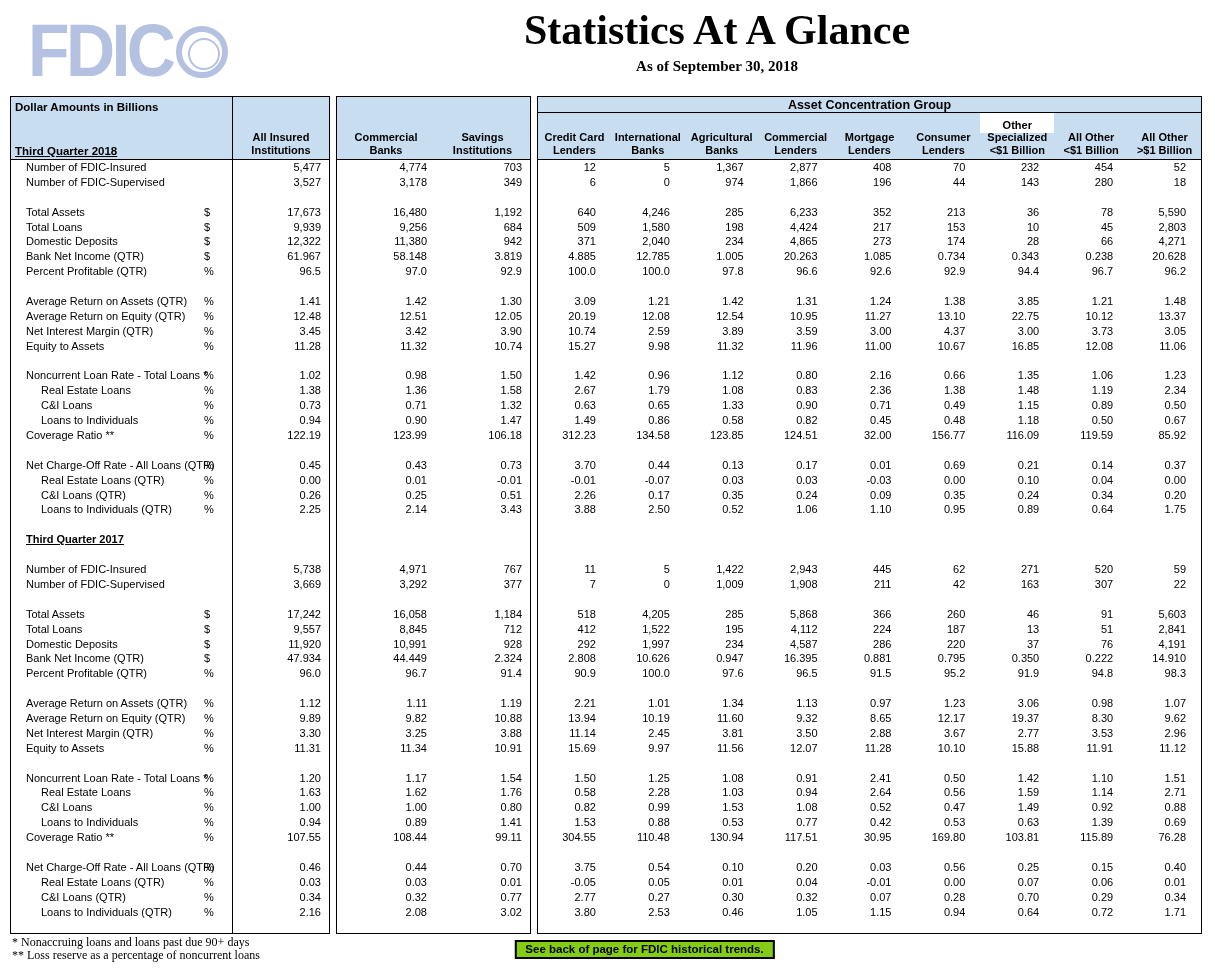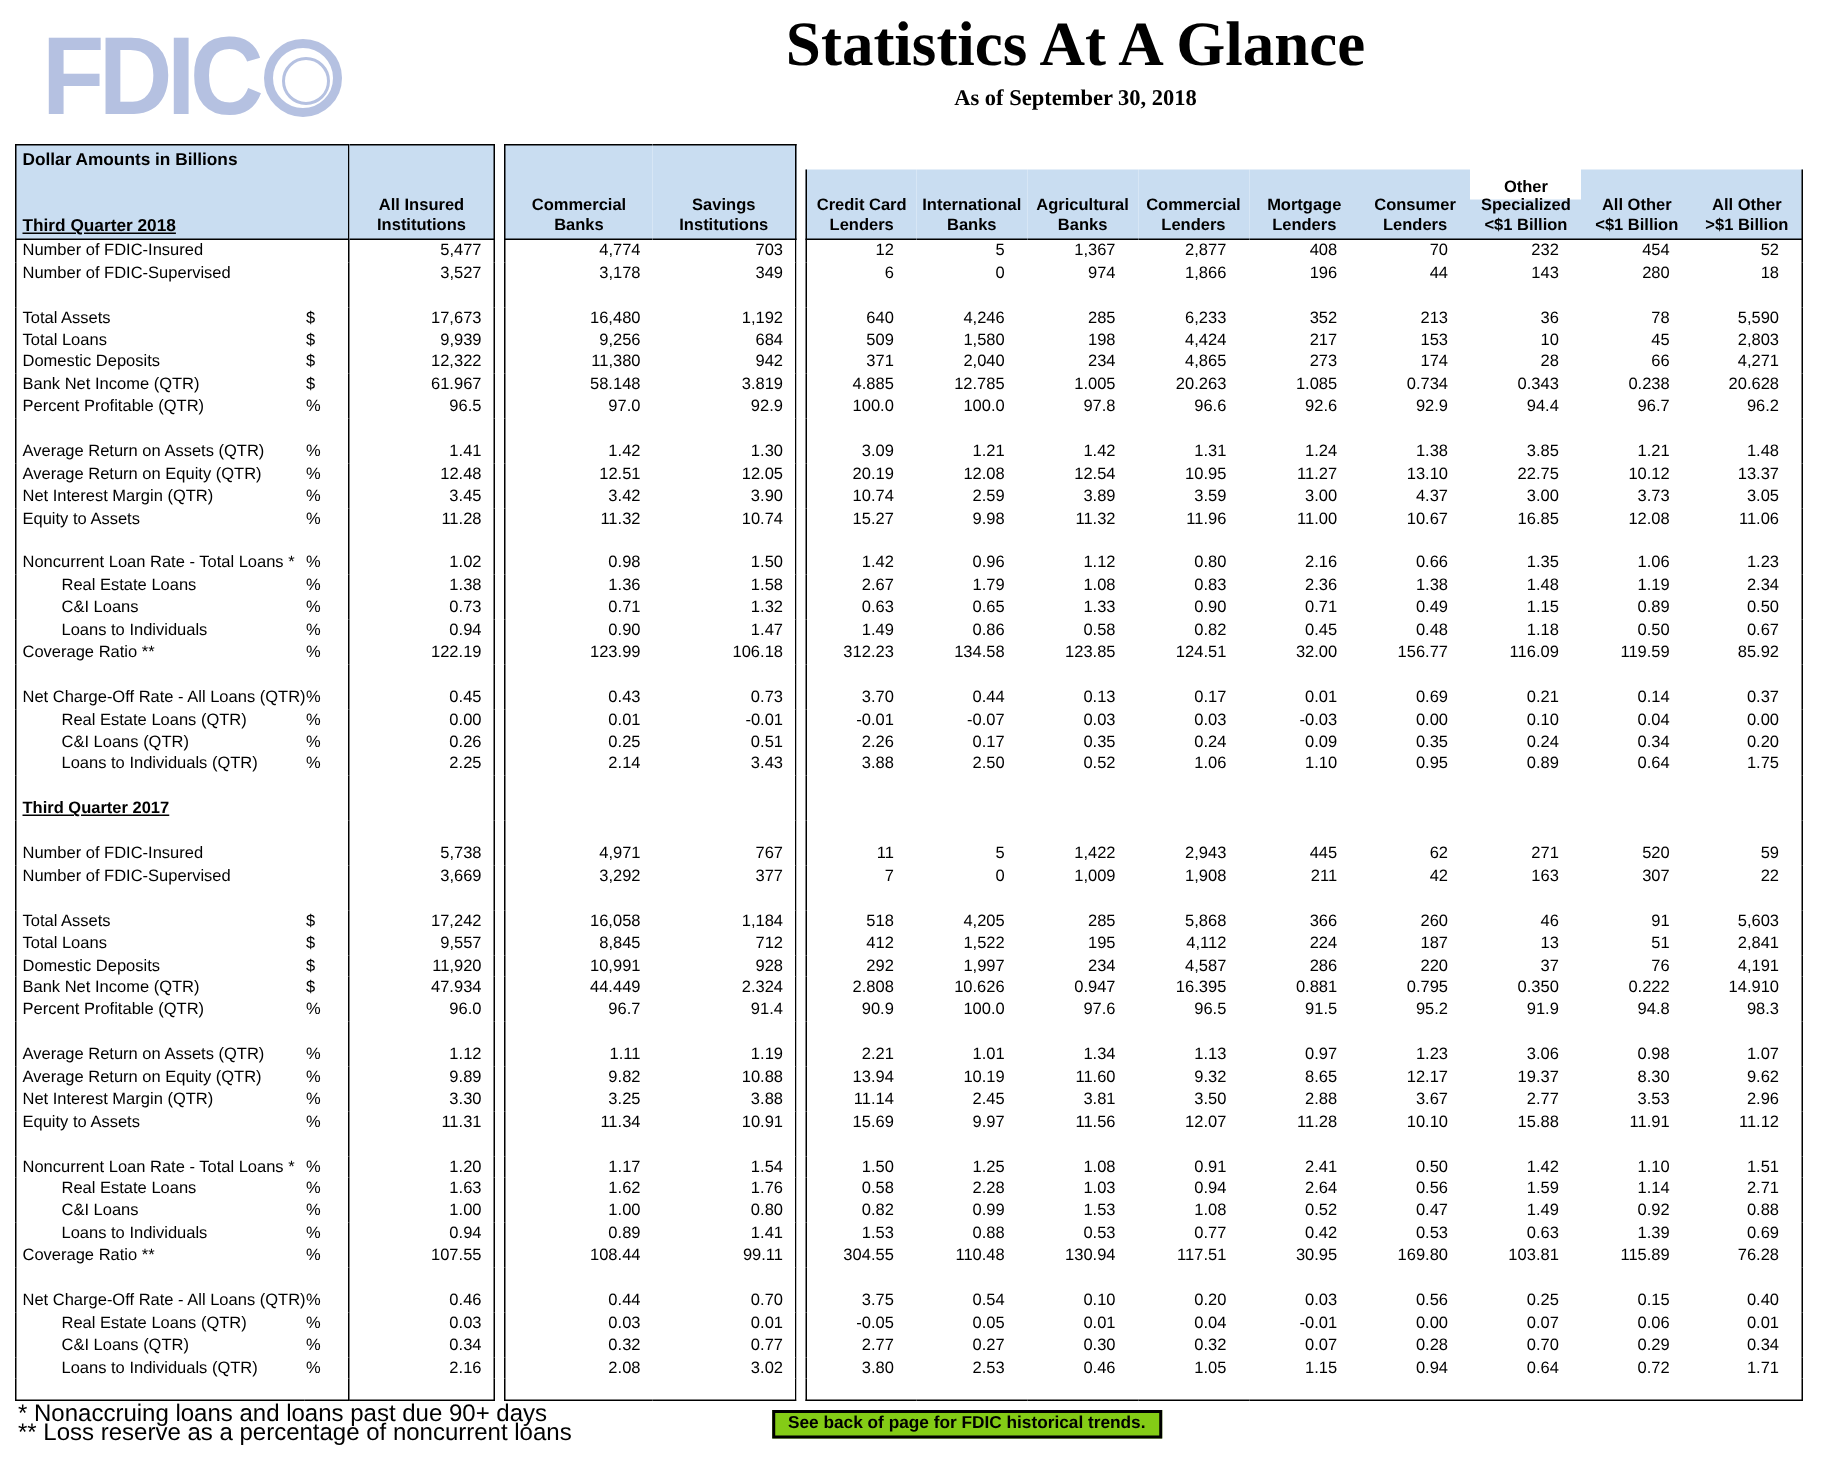--- a/index.html
+++ b/index.html
@@ -28,37 +28,37 @@
          white-space:pre-line;padding-bottom:3px;box-sizing:border-box;}
   .corner{background:#c9ddf1;display:flex;flex-direction:column;justify-content:space-between;
           align-items:flex-start;padding:4px 0 3px 4px;box-sizing:border-box;
           font-weight:bold;font-size:11.5px;}
   .corner .u{text-decoration:underline;}
   .band{background:#c9ddf1;display:flex;align-items:center;justify-content:center;
         font-weight:bold;font-size:12.5px;box-sizing:border-box;}
 
   .trow{display:grid;grid-template-columns:var(--cols);height:14.9px;}
   .trow>div{box-sizing:border-box;font-size:11px;line-height:14.6px;white-space:nowrap;}
-  .c-label{padding-left:4px;overflow:visible;}
+  .c-label{padding-left:15px;overflow:visible;}
   .c-label.indent{padding-left:30px;}
   .c-label .section-label{font-weight:bold;text-decoration:underline;}
   .c-unit{padding-left:1px;}
   .c-v{text-align:right;padding-right:8px;}
   .c-v.acg-pad{padding-right:15px;}
   .c-gap{background:#fff;}
 
   .brd-l{border-left:1px solid #000;}
   .brd-r{border-right:1px solid #000;}
   .brd-t{border-top:1px solid #000;gap:32px;}
   .brd-b{border-bottom:1px solid #000;}
   .trow.last>div:not(.c-gap){border-bottom:1px solid #000;}
 
   
-  .footnotes{position:absolute;left:12px;top:936px;font-family:Liberation Sans, sans-serif;
-             font-size:16px;line-height:13px;}
+  .footnotes{position:absolute;left:12px;top:936px;font-family:Liberation Serif, serif;
+             font-size:12px;line-height:13px;}
   .backnote{position:absolute;left:calc(50% + 25px);transform:translateX(-50%);top:940px;
             border:2px solid #000;padding:0 9px;font-weight:bold;font-size:11.5px;
             line-height:15px;white-space:nowrap;background:#84cc16;margin-left:12px;}
 </style>
 </head>
 <body>
 
 <div class="page">
 
   <div class="logo">
@@ -71,20 +71,21 @@
     <div class="title">Statistics At A Glance</div>
     <div class="subtitle">As of September 30, 2018</div>
   </div>
 
   <div class="fin-table">
     <div id="thead-grid">
       <div class="corner brd-l brd-t brd-r brd-b" style="grid-column:1/3;grid-row:1/3;">
         <span>Dollar Amounts in Billions</span>
         <span class="u">Third Quarter 2018</span>
       </div>
+      <div class="band brd-t brd-l brd-r brd-b" style="grid-column:8/17;grid-row:1;">Asset Concentration Group</div>
 
     <div class="hcell brd-b brd-r brd-t" style="grid-area: 1 / 3 / 3;">All Insured
 Institutions</div>
         <div class="hcell brd-b brd-l brd-t" style="grid-area: 1 / 5 / 3;">Commercial
 Banks</div>
         <div class="hcell brd-b brd-r brd-t" style="grid-area: 1 / 6 / 3;">Savings
 Institutions</div>
         <div class="hcell brd-b brd-l" style="grid-area: 2 / 8;">Credit Card
 Lenders</div>
         <div class="hcell brd-b " style="grid-area: 2 / 9;">International

